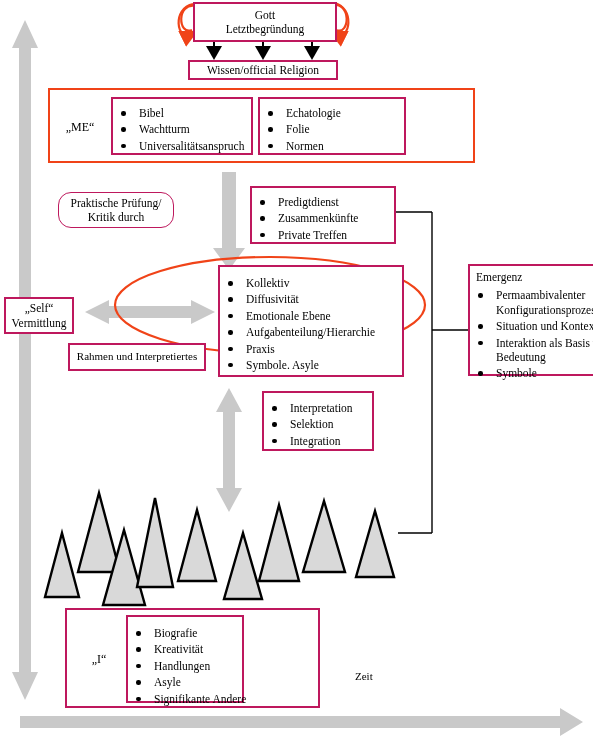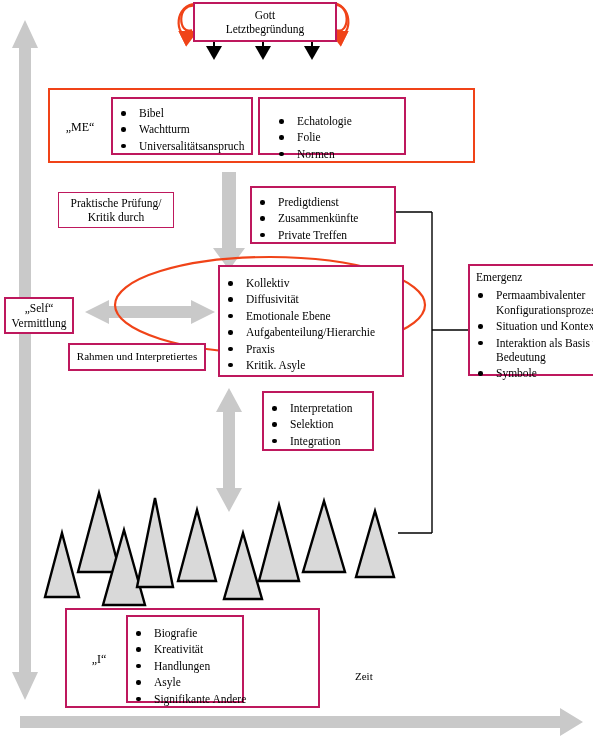--- a/index.html
+++ b/index.html
@@ -102,42 +102,45 @@
     </g>
   </svg>
 
   <div class="box" style="left:193px;top:2px;width:144px;height:40px;">
     <div class="ctr" style="flex-direction:column;">
       <div>Gott</div>
       <div>Letztbegründung</div>
     </div>
   </div>
 
+  <div class="box" style="left:188px;top:60px;width:150px;height:20px;">
+    <div class="ctr">Wissen/official Religion</div>
+  </div>
 
   <div class="orangebox" style="left:48px;top:88px;width:427px;height:75px;"></div>
 
   <div class="lbl" style="left:57px;top:120px;width:46px;text-align:center;">„ME“</div>
 
   <div class="box" style="left:111px;top:97px;width:142px;height:58px;">
     <ul class="bl" style="padding:5px 0 0 0;">
       <li>Bibel</li>
       <li>Wachtturm</li>
       <li>Universalitätsanspruch</li>
     </ul>
   </div>
 
   <div class="box" style="left:258px;top:97px;width:148px;height:58px;">
-    <ul class="bl" style="padding:5px 0 0 11px;margin-top:8px;">
+    <ul class="bl" style="padding:5px 0 0 0;">
       <li>Echatologie</li>
       <li>Folie</li>
       <li>Normen</li>
     </ul>
   </div>
 
-  <div class="box thin" style="left:58px;top:192px;width:116px;height:36px;">
+  <div class="box thin" style="left:58px;top:192px;width:116px;height:36px;border-radius:13px;">
     <div class="ctr" style="flex-direction:column;">
       <div>Praktische Prüfung/</div>
       <div>Kritik durch</div>
     </div>
   </div>
 
   <div class="box" style="left:250px;top:186px;width:146px;height:58px;">
     <ul class="bl" style="padding:5px 0 0 0;">
       <li>Predigtdienst</li>
       <li>Zusammenkünfte</li>
@@ -152,21 +155,21 @@
     </div>
   </div>
 
   <div class="box" style="left:218px;top:265px;width:186px;height:112px;">
     <ul class="bl" style="padding:7px 16px 0 0;">
       <li>Kollektiv</li>
       <li>Diffusivität</li>
       <li>Emotionale Ebene</li>
       <li>Aufgabenteilung/Hierarchie</li>
       <li>Praxis</li>
-      <li>Kritik. Asyle</li>
+      <li>Symbole. Asyle</li>
     </ul>
   </div>
 
   <div class="box" style="left:68px;top:343px;width:138px;height:28px;">
     <div class="ctr" style="font-size:11px;">Rahmen und Interpretiertes</div>
   </div>
 
   <div class="box" style="left:468px;top:264px;width:140px;height:112px;">
     <div class="hdr">Emergenz</div>
     <ul class="bl" style="padding:2px 0 0 0;">

